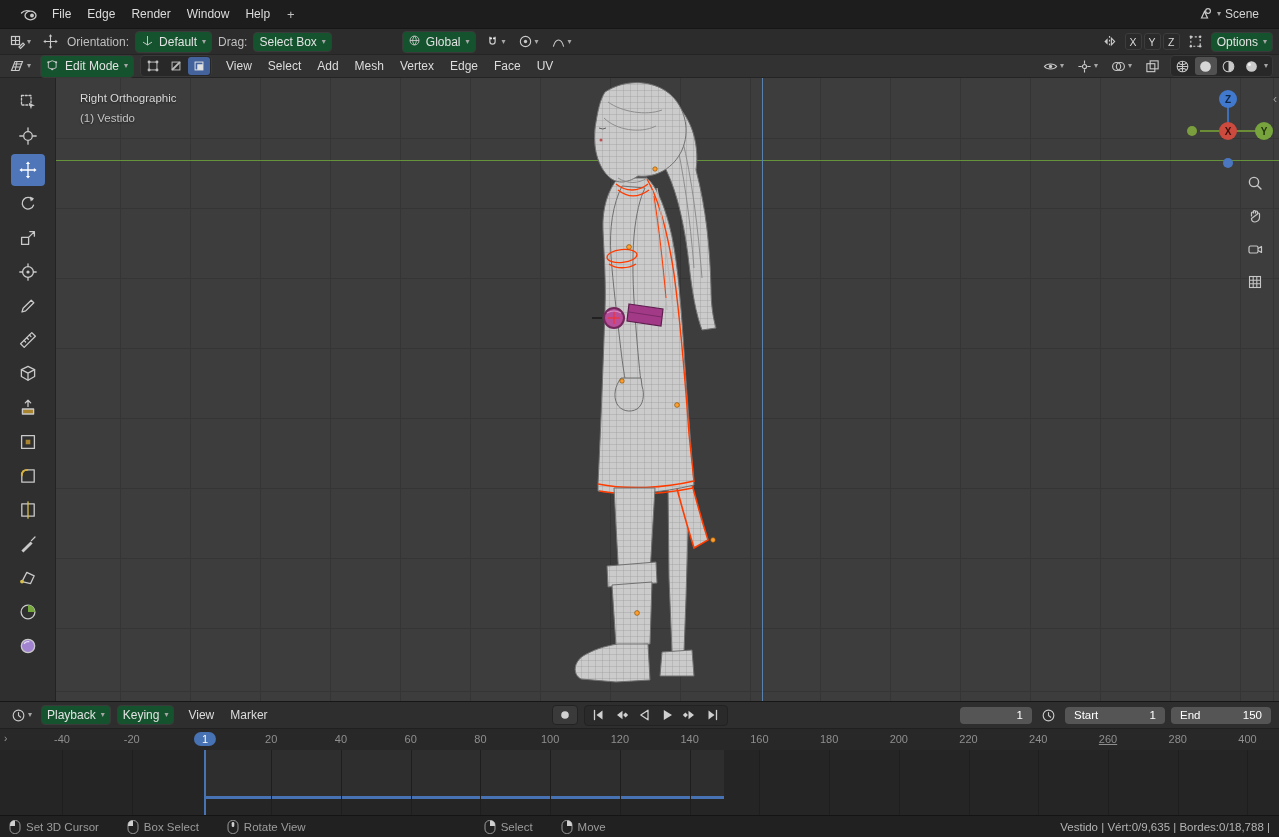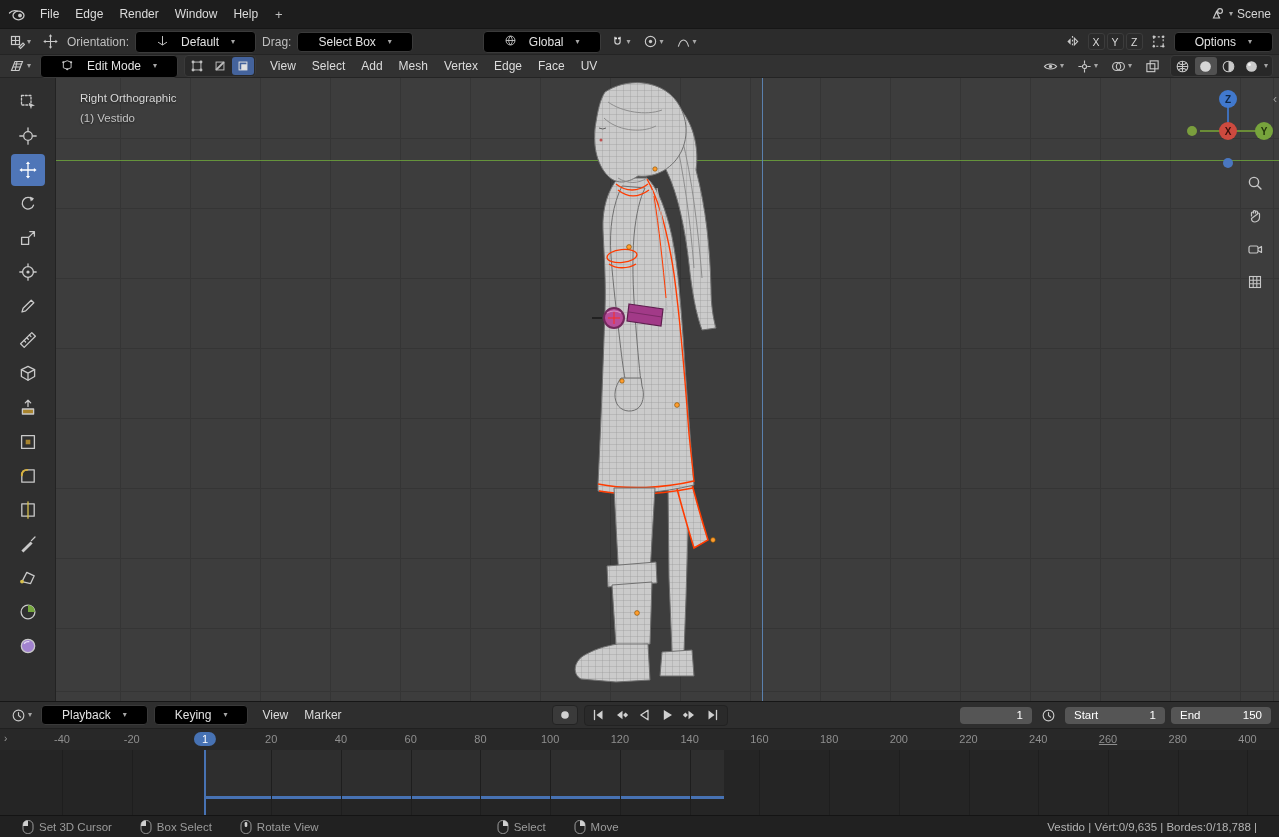--- a/index.html
+++ b/index.html
@@ -1,36 +1,36 @@
 <!DOCTYPE html>
 <html><head>
 <meta charset="utf-8">
 <style>
 *{margin:0;padding:0;box-sizing:border-box}
 html,body{width:1279px;height:837px;overflow:hidden}
 body{background:#1d1d1d;font-family:"Liberation Sans",sans-serif;font-size:12px;color:#d6d6d6;user-select:none}
 #app{position:relative;width:1279px;height:837px;display:flex;flex-direction:column}
 
 
-#topbar{height:28px;display:flex;align-items:center;background:#1d1d1d;padding:0 8px;flex:none}
+#topbar{height:28px;display:flex;align-items:center;background:#1d1d1d;padding:0 20px;flex:none}
 .logo{display:flex;align-items:center;margin-right:6px}
 #menu-row{display:flex}
 .menu-item{padding:4px 8px;border-radius:3px;color:#dcdcdc;white-space:nowrap}
 #ws-tabs{display:flex;align-items:flex-end;gap:1px;margin-left:14px;height:28px}
 .ws-tab{padding:5px 11px 6px;color:#9e9e9e;background:#262626;border-radius:6px 6px 0 0;white-space:nowrap}
 .ws-tab.active{background:#3e3e3e;color:#fbfbfb}
 .ws-add{padding:3px 9px;color:#c0c0c0;font-size:13px}
 #topbar-right{margin-left:auto;display:flex;align-items:center;gap:4px;color:#d4d4d4;white-space:nowrap}
 
 
 .hrow{display:flex;align-items:center;flex:none}
 #toolsettings{height:26px;background:#2c2c2c;border-top:1px solid #161616;padding:0 6px;gap:6px}
 #vpheader{height:24px;background:#323232;border-top:1px solid #242424;border-bottom:1px solid #242424;padding:0 6px;gap:6px}
 .lbl{color:#bfbfbf;white-space:nowrap}
-.dd{display:inline-flex;align-items:center;gap:12px;background:#000000;border:1px solid #3a3a3a;border-radius:4px;padding:2px 20px;color:#e2e2e2;white-space:nowrap}
+.dd{display:inline-flex;align-items:center;gap:5px;background:#14532d;border:1px solid #3a3a3a;border-radius:4px;padding:2px 5px;color:#e2e2e2;white-space:nowrap}
 .caret{font-size:8px;color:#a6a6a6;line-height:1}
 .ibtn{display:inline-flex;align-items:center;gap:2px;padding:2px 3px;border-radius:3px;color:#c9c9c9;background:transparent;border:none}
 .gap-l{margin-left:64px}
 #ts-right{margin-left:auto;display:flex;align-items:center;gap:5px}
 #mirror-axes{display:flex;gap:2px}
 .axis-btn{width:17px;height:17px;display:flex;align-items:center;justify-content:center;background:#2a2a2a;border:1px solid #3c3c3c;color:#dadada;font-size:10.5px;border-radius:3px}
 #selmode{display:flex;gap:1px;background:#282828;border:1px solid #3a3a3a;border-radius:4px;padding:1px}
 .selbtn{width:22px;height:18px;display:flex;align-items:center;justify-content:center;border-radius:3px}
 .selbtn.active{background:#44639c}
 #vp-menus{display:flex}
@@ -75,21 +75,21 @@
 #tl-ruler{position:relative;height:22px;background:#282828;border-top:1px solid #202020;flex:none;overflow:hidden}
 .tick{position:absolute;top:4px;transform:translateX(-50%);color:#8f8f8f;font-size:11px}
 .cf-badge{position:absolute;top:2.5px;transform:translateX(-50%);background:#4772b3;color:#fff;font-size:11px;padding:1px 8px;border-radius:9px;z-index:2}
 #tl-tracks{position:relative;flex:1;background:#252525;overflow:hidden}
 .range{position:absolute;top:0;height:49px;background:#2e2e2e;border-bottom:3px solid #4772b3;z-index:0}
 .vgrid{position:absolute;top:0;bottom:0;width:1px;background:#1e1e1e;z-index:1}
 .playhead{position:absolute;top:0;bottom:0;width:2px;background:#4772b3;z-index:2}
 #tl-expand{position:absolute;left:4px;top:4px;color:#999999;font-size:10px;z-index:3}
 
 
-#statusbar{flex:none;height:22px;display:flex;align-items:center;padding:0 22px;background:#212121;border-top:1px solid #141414;color:#9c9c9c;font-size:11.5px;overflow:hidden}
+#statusbar{flex:none;height:22px;display:flex;align-items:center;padding:0 9px;background:#212121;border-top:1px solid #141414;color:#9c9c9c;font-size:11.5px;overflow:hidden}
 #status-hints{display:flex;align-items:center;gap:28px}
 .hint{display:flex;align-items:center;gap:5px;white-space:nowrap}
 .hint:nth-child(4){margin-left:150px}
 .micon{display:flex;align-items:center}
 #status-right{margin-left:auto;color:#b4b4b4;white-space:nowrap}
 </style>
 </head>
 <body>
 
 <div id="app">

